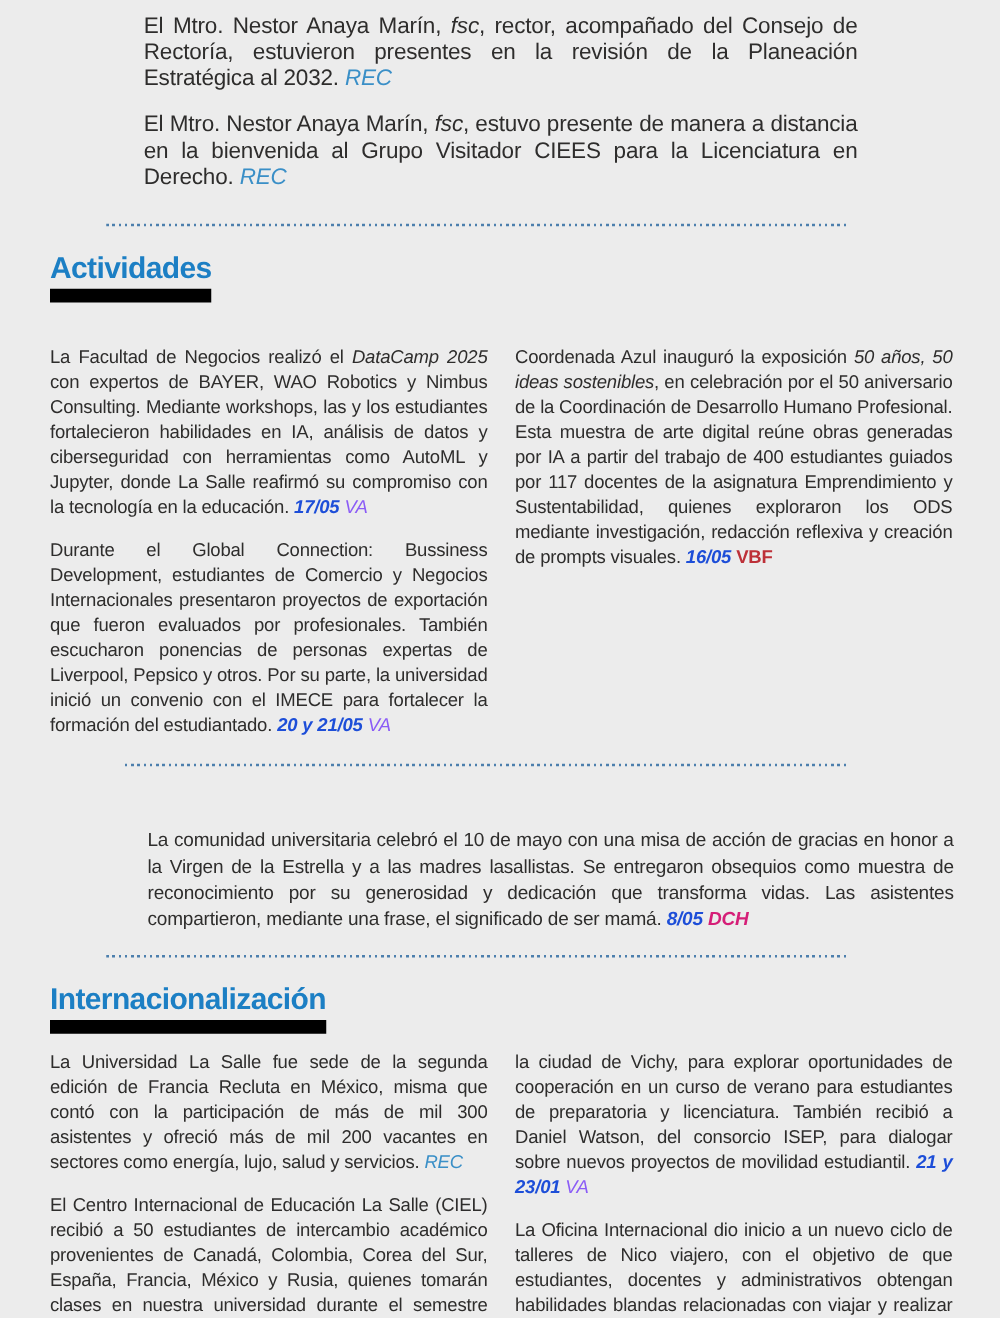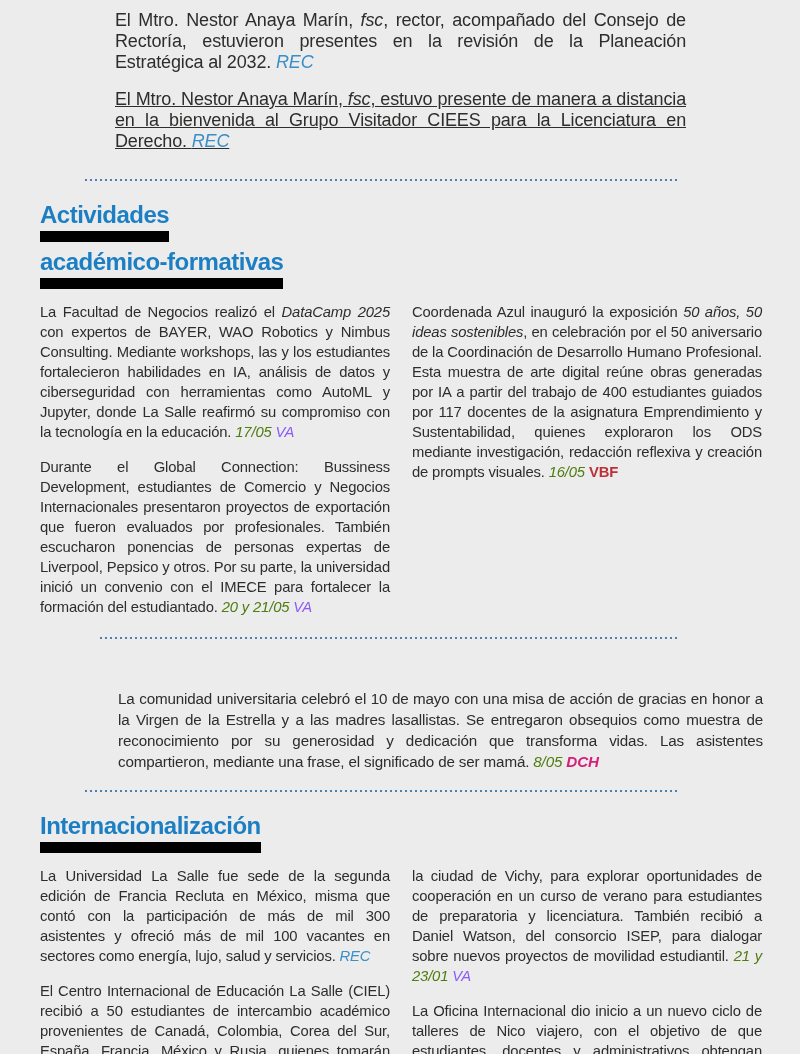--- a/index.html
+++ b/index.html
@@ -15,29 +15,29 @@
   p.body-text{
     margin:0;
     font-size:14.8px;
     line-height:20px;
     letter-spacing:-0.15px;
     text-align:justify;
     hyphens:auto;
   }
   .seg-n{}
   .seg-i{font-style:italic;}
-  .seg-date{font-style:italic;color:#4d7c0f;}
+  .seg-date{font-style:italic;color:#1d4ed8;font-weight:bold;}
   .seg-tag-rec{font-style:italic;color:#3a8fc7;}
   .seg-tag-va{font-style:italic;color:#8b5cf6;}
   .seg-tag-vbf{color:#bd3038;font-weight:bold;}
   .seg-tag-dch{font-style:italic;color:#d51e77;font-weight:bold;}
 
   .intro{margin:10px 114px 0 115px;}
   .intro p.body-text{font-size:18px;line-height:21px;}
-  .intro p.body-text + p.body-text{margin-top:16px;text-decoration:underline;}
+  .intro p.body-text + p.body-text{margin-top:16px;}
 
   .divider{
     height:2px;
     background:repeating-linear-gradient(to right,#4c7fad 0 2px,transparent 2px 5px);
   }
   .divider.d1{margin:27px 122px 0 85px;}
   .divider.d2{margin:20px 122px 0 100px;}
   .divider.d3{margin:18px 122px 0 85px;}
 
   .section-heading{margin:21px 40px 0 40px;}
@@ -76,21 +76,20 @@
   </div>
 
   <div class="divider d1"></div>
 
   <div class="section-heading">
     <div class="h-line">
       <span class="h-text">Actividades</span>
       <div class="h-bar"></div>
     </div>
     <div class="h-line">
-      <span class="h-text">académico-formativas</span>
       <div class="h-bar"></div>
     </div>
   </div>
 
   <div class="two-col">
     <div class="col">
       <p class="body-text" lang="es"><span class="seg-n">La Facultad de Negocios realizó el </span><span class="seg-i">DataCamp 2025</span><span class="seg-n"> con expertos de BAYER, WAO Robotics y Nimbus Consulting. Mediante workshops, las y los estudiantes fortalecieron habilidades en IA, análisis de datos y ciberseguridad con herramientas como AutoML y Jupyter, donde La Salle reafirmó su compromiso con la tecnología en la educación. </span><span class="seg-date">17/05 </span><span class="seg-tag-va">VA</span></p>
       <p class="body-text" lang="es"><span class="seg-n">Durante el Global Connection: Bussiness Development, estudiantes de Comercio y Negocios Internacionales presentaron proyectos de exportación que fueron evaluados por profesionales. También escucharon ponencias de personas expertas de Liverpool, Pepsico y otros. Por su parte, la universidad inició un convenio con el IMECE para fortalecer la formación del estudiantado. </span><span class="seg-date">20 y 21/05 </span><span class="seg-tag-va">VA</span></p>
     </div>
     <div class="col">
@@ -114,21 +113,21 @@
 
   <div class="section-heading">
     <div class="h-line">
       <span class="h-text">Internacionalización</span>
       <div class="h-bar"></div>
     </div>
   </div>
 
   <div class="two-col">
     <div class="col">
-      <p class="body-text" lang="es"><span class="seg-n">La Universidad La Salle fue sede de la segunda edición de Francia Recluta en México, misma que contó con la participación de más de mil 300 asistentes y ofreció más de mil 100 vacantes en sectores como energía, lujo, salud y servicios. </span><span class="seg-tag-rec">REC</span></p>
+      <p class="body-text" lang="es"><span class="seg-n">La Universidad La Salle fue sede de la segunda edición de Francia Recluta en México, misma que contó con la participación de más de mil 300 asistentes y ofreció más de mil 200 vacantes en sectores como energía, lujo, salud y servicios. </span><span class="seg-tag-rec">REC</span></p>
       <p class="body-text" lang="es"><span class="seg-n">El Centro Internacional de Educación La Salle (CIEL) recibió a 50 estudiantes de intercambio académico provenientes de Canadá, Colombia, Corea del Sur, España, Francia, México y Rusia, quienes tomarán clases en nuestra universidad durante el semestre enero-junio. </span></p>
     </div>
     <div class="col">
       <p class="body-text" lang="es"><span class="seg-n">la ciudad de Vichy, para explorar oportunidades de cooperación en un curso de verano para estudiantes de preparatoria y licenciatura. También recibió a Daniel Watson, del consorcio ISEP, para dialogar sobre nuevos proyectos de movilidad estudiantil. </span><span class="seg-date">21 y 23/01 </span><span class="seg-tag-va">VA</span></p>
       <p class="body-text" lang="es"><span class="seg-n">La Oficina Internacional dio inicio a un nuevo ciclo de talleres de Nico viajero, con el objetivo de que estudiantes, docentes y administrativos obtengan habilidades blandas relacionadas con viajar y realizar intercambios. </span></p>
     </div>
   </div>
 
 </div>
 

